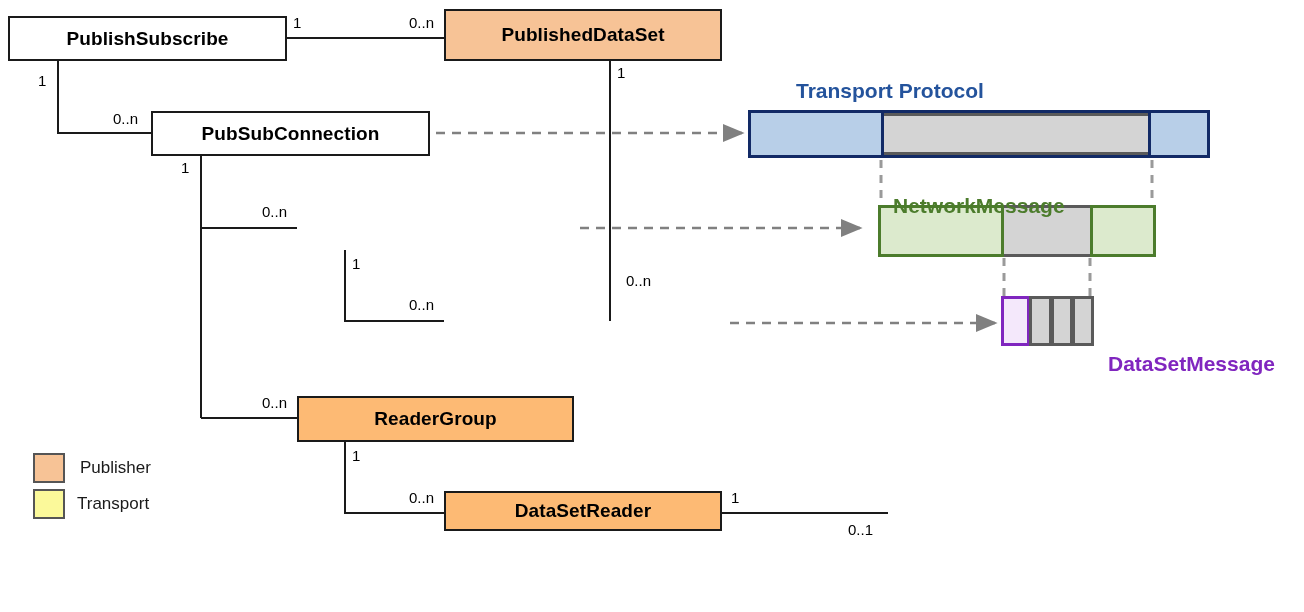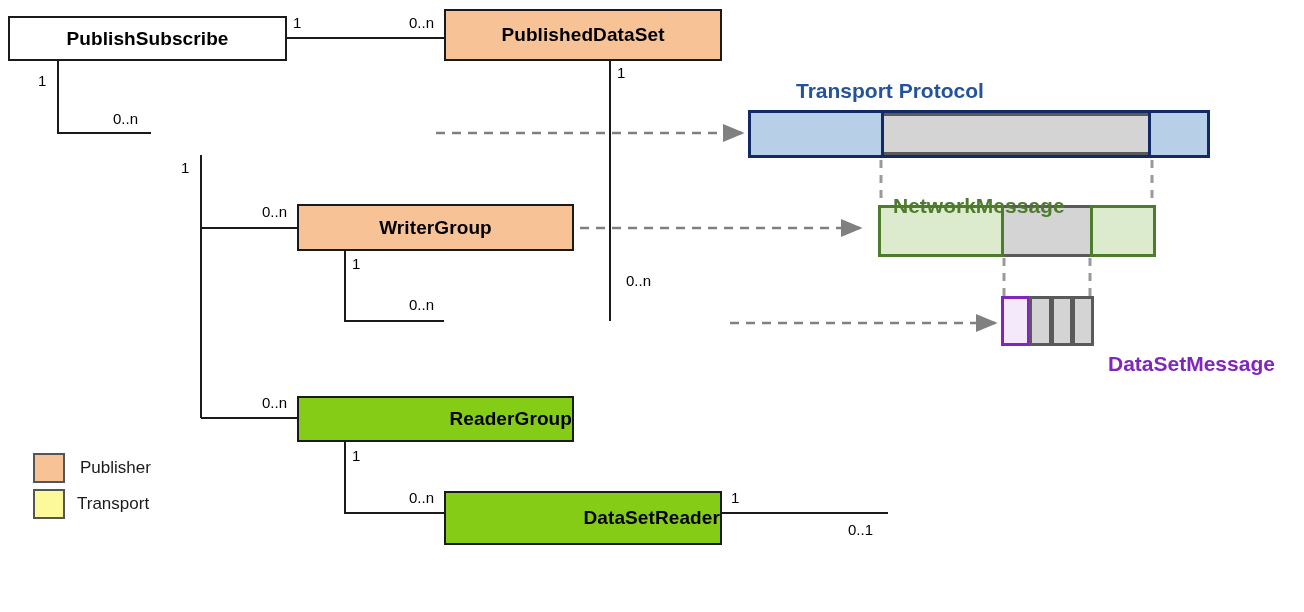--- a/index.html
+++ b/index.html
@@ -36,21 +36,21 @@
     justify-content: center;
     font-family: "Liberation Sans", sans-serif;
     font-weight: bold;
     font-size: 19px;
     color: #000000;
     letter-spacing: 0.1px;
     background: #ffffff;
     z-index: 4;
   }
   .uml-box.publisher { background: #f7c396; }
-  .uml-box.subscriber { background: #84cc16; justify-content: flex-end; }
+  .uml-box.subscriber { background: #fdba74; }
   .uml-box.plain { background: #ffffff; }
 
   
   .mult {
     position: absolute;
     font-family: "Liberation Sans", sans-serif;
     font-size: 15px;
     font-weight: normal;
     color: #000000;
     white-space: nowrap;
@@ -176,31 +176,31 @@
   </svg>
 
   <div class="uml-box plain" style="left:8px; top:16px; width:279px; height:45px;">
     <span>PublishSubscribe</span>
   </div>
 
   <div class="uml-box publisher" style="left:444px; top:9px; width:278px; height:52px;">
     <span>PublishedDataSet</span>
   </div>
 
-
-  <div class="uml-box publisher" style="left:297px; top:204px; width:277px; height:47px;">
-    <span>WriterGroup</span>
-  </div>
+  <div class="uml-box plain" style="left:151px; top:111px; width:279px; height:45px;">
+    <span>PubSubConnection</span>
+  </div>
+
 
 
   <div class="uml-box subscriber" style="left:297px; top:396px; width:277px; height:46px;">
     <span>ReaderGroup</span>
   </div>
 
-  <div class="uml-box subscriber" style="left:444px; top:491px; width:278px; height:54px;">
+  <div class="uml-box subscriber" style="left:444px; top:491px; width:278px; height:40px;">
     <span>DataSetReader</span>
   </div>
 
 
   <span class="mult" style="left:293px; top:14px;">1</span>
   <span class="mult" style="left:409px; top:14px;">0..n</span>
 
   <span class="mult" style="left:38px; top:72px;">1</span>
   <span class="mult" style="left:113px; top:110px;">0..n</span>
 

